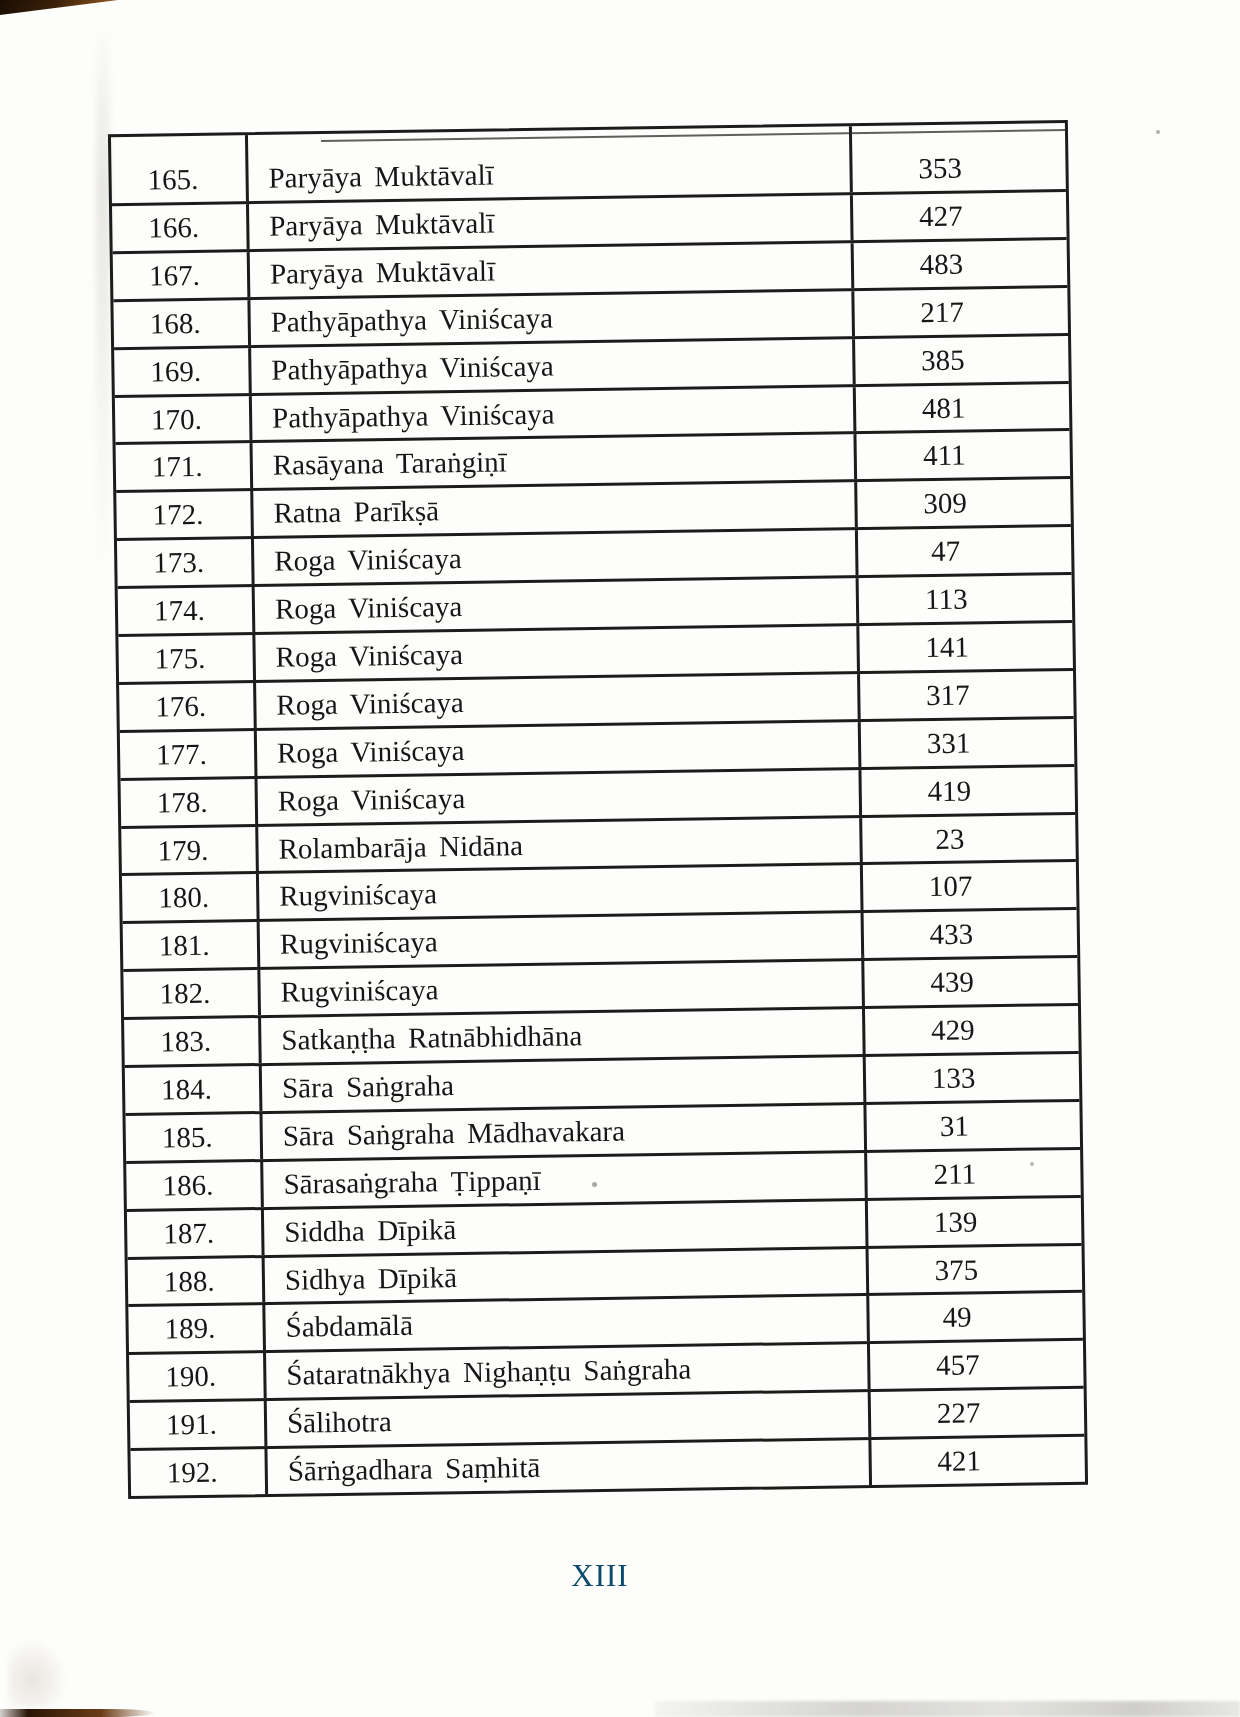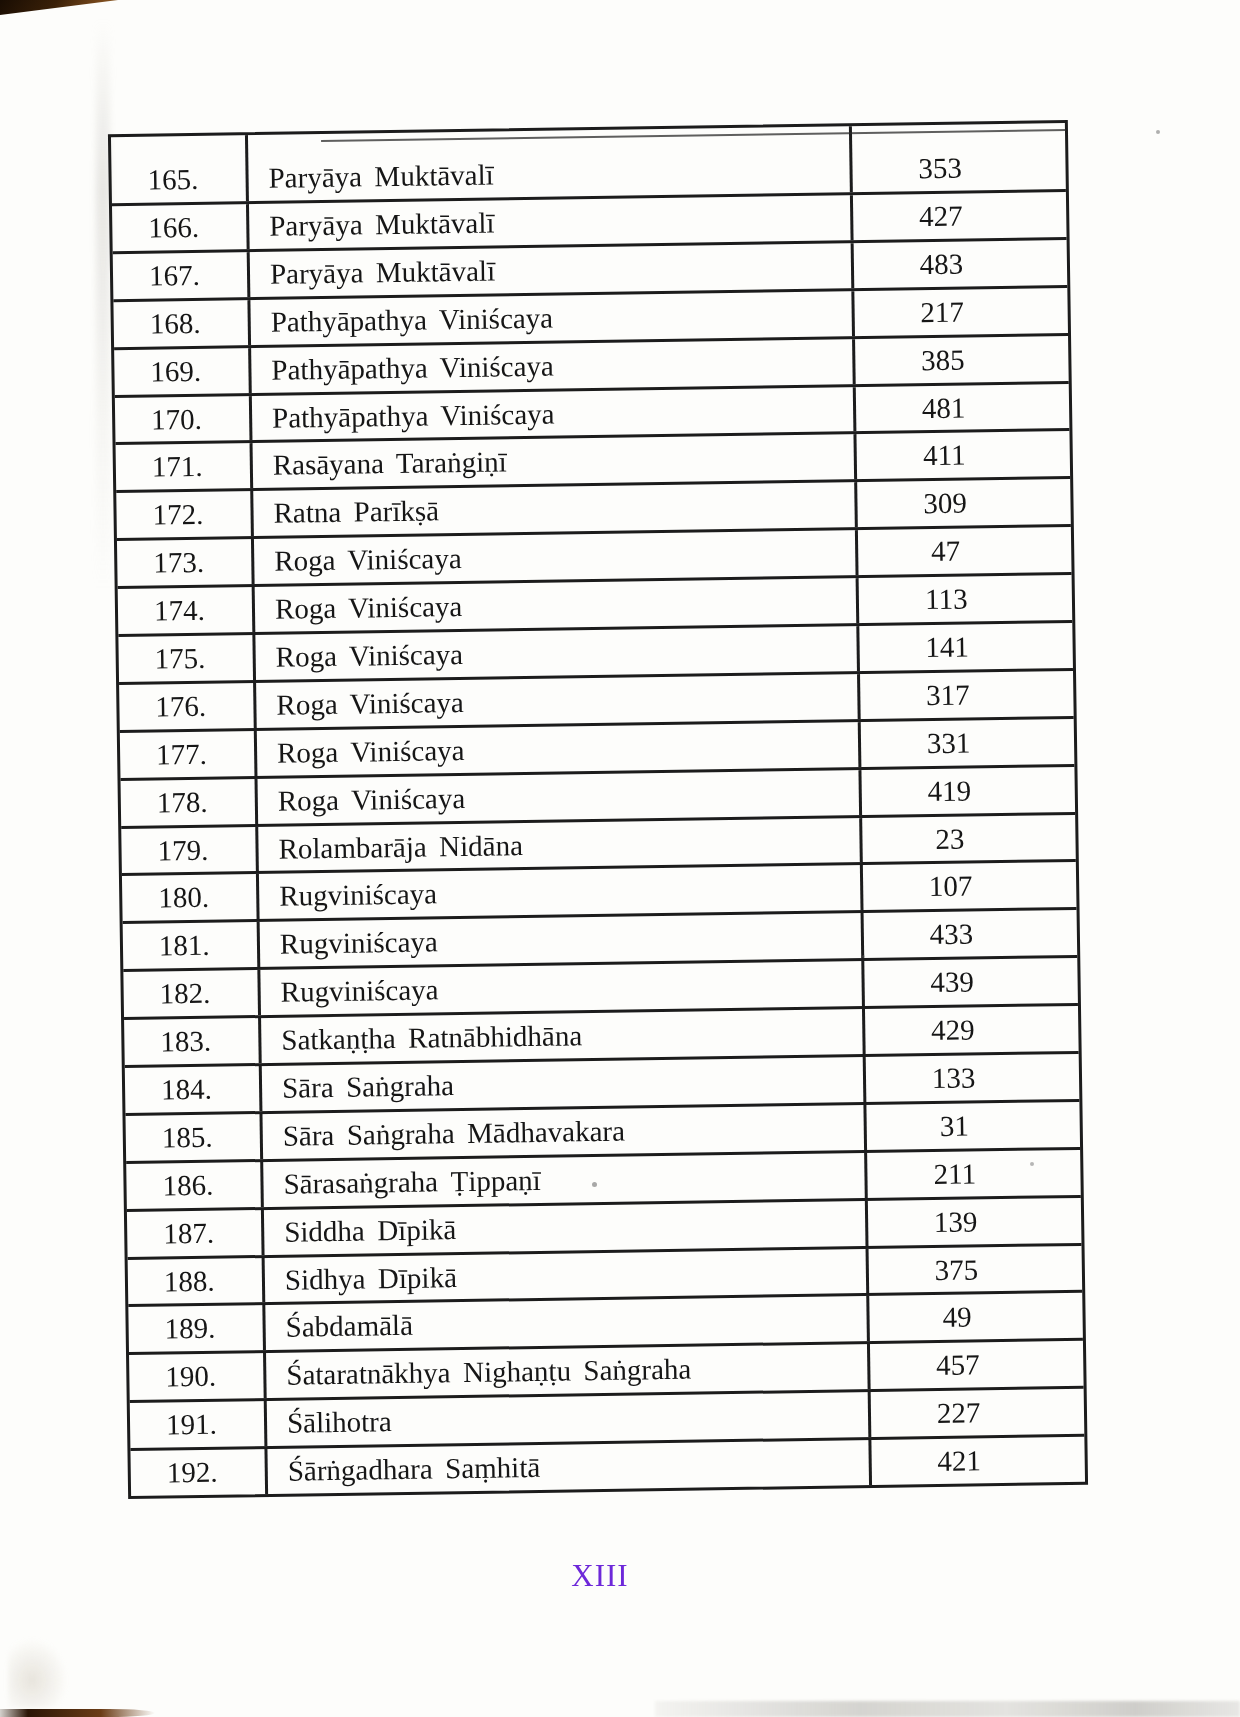--- a/index.html
+++ b/index.html
@@ -123,21 +123,21 @@
   }
 
   .page-number {
     position: absolute;
     left: 535px;
     top: 1558px;
     width: 130px;
     text-align: center;
     font-size: 31px;
     letter-spacing: 1px;
-    color: #6d28d9;
+    color: #0c4a6e;
   }
 </style>
 </head>
 <body>
 
 <div>
 
   <div class="corner-wedge"></div>
   <div class="left-edge-streak"></div>
 

